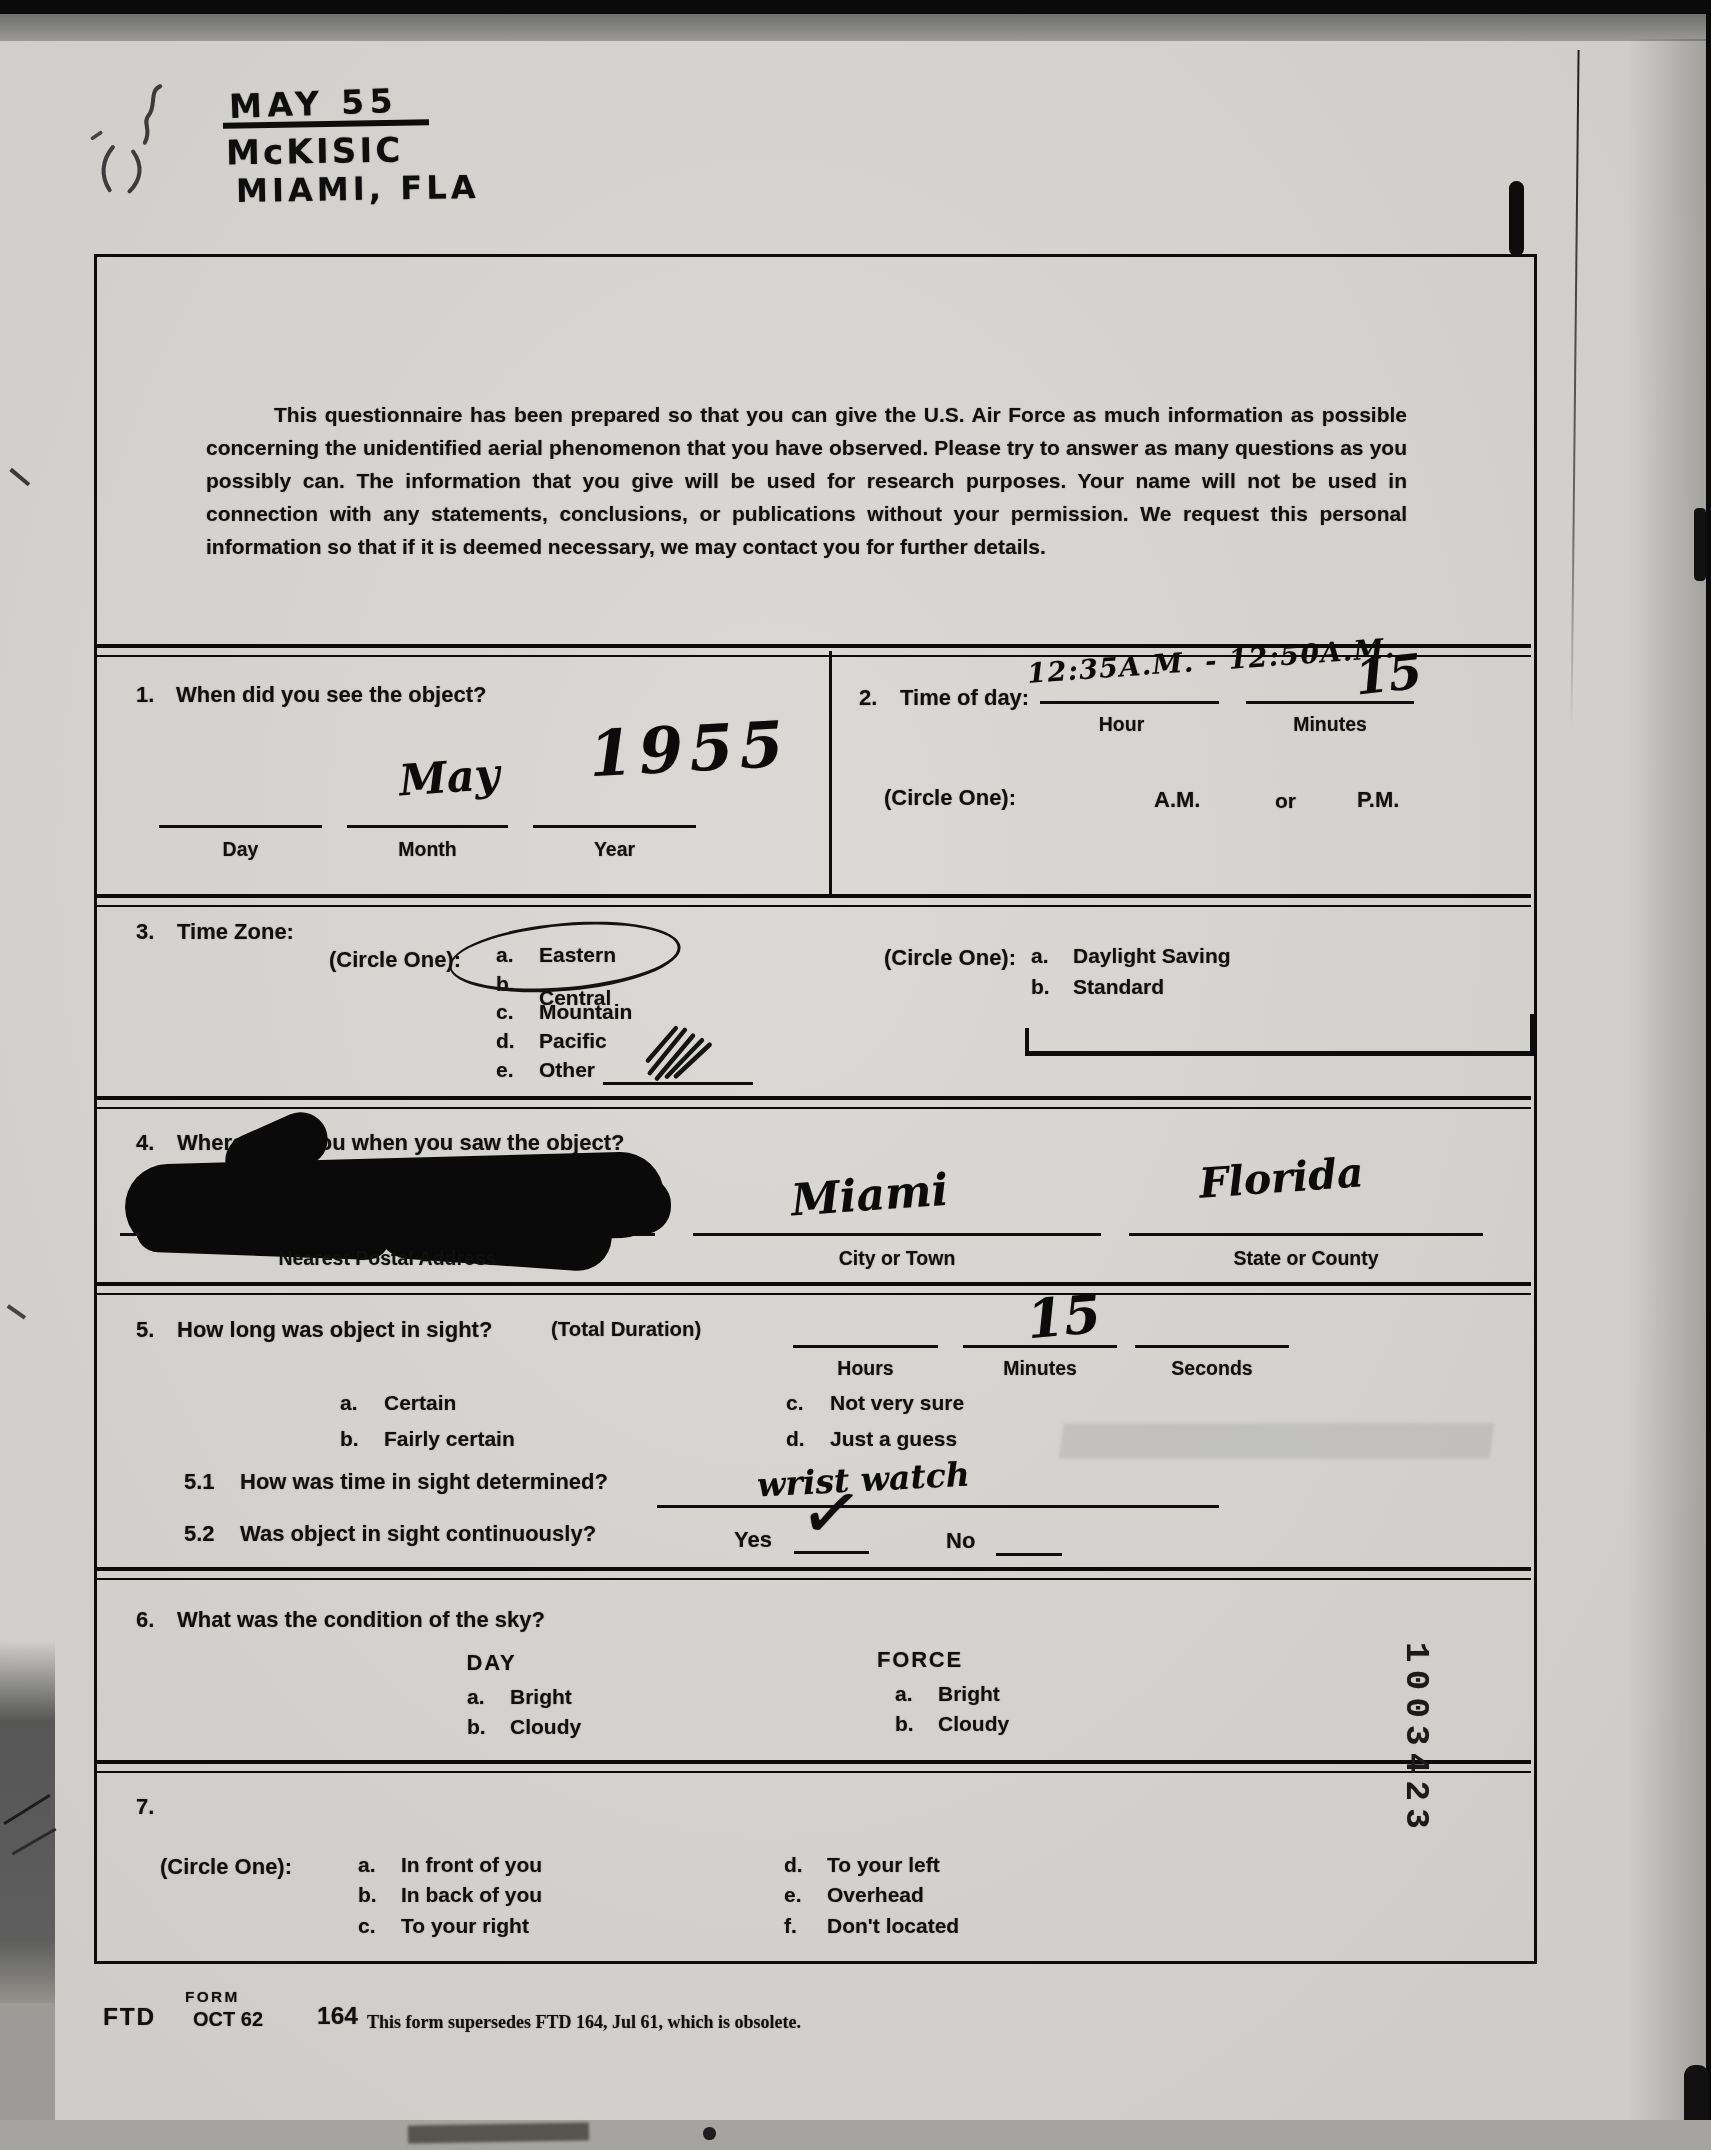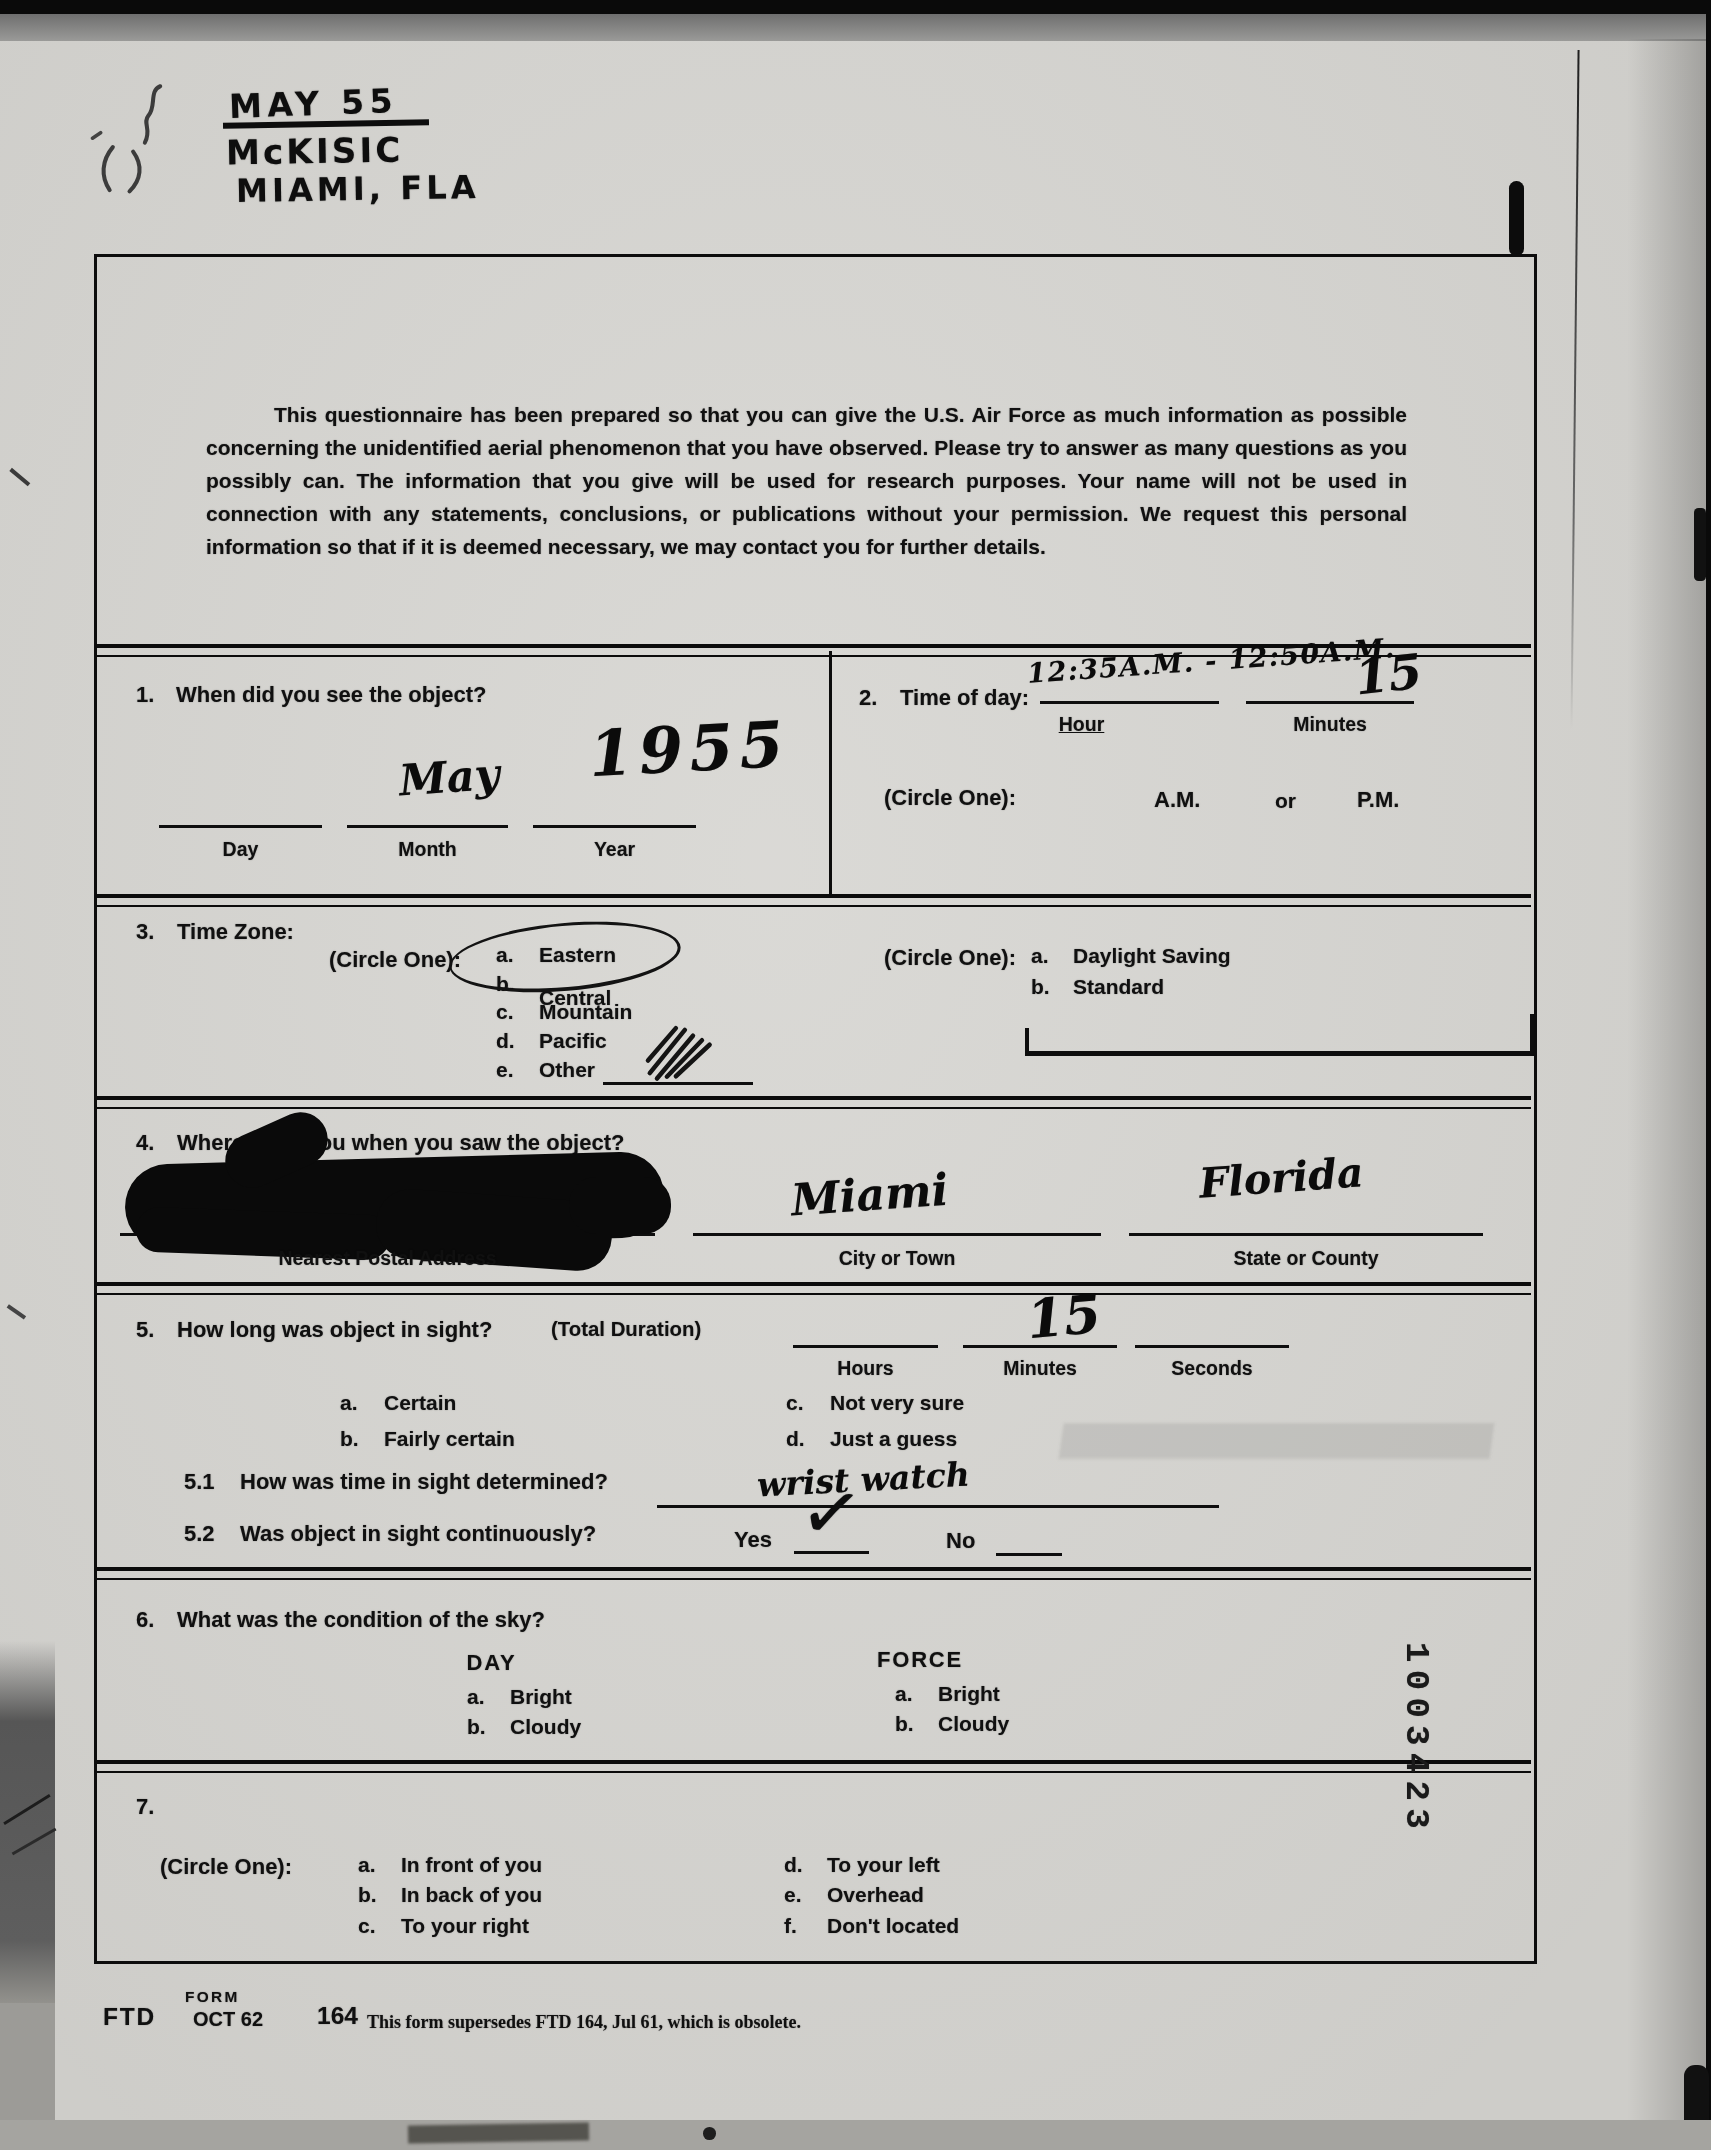--- a/index.html
+++ b/index.html
@@ -77,21 +77,21 @@
   <div class="abs printed small-label" style="left:159px;top:838px;width:163px;">Day</div>
   <div class="abs printed small-label" style="left:347px;top:838px;width:161px;">Month</div>
   <div class="abs printed small-label" style="left:533px;top:838px;width:163px;">Year</div>
 
   <span class="abs printed" style="left:859px;top:685px;font-size:22px;">2.</span>
   <span class="abs printed" style="left:900px;top:685px;font-size:22px;">Time of day:</span>
   <span class="abs hand" style="left:1027px;top:645px;font-size:27px;letter-spacing:1.4px;transform:rotate(-4deg);">12:35A.M. - 12:50A.M.</span>
   <span class="abs hand" style="left:1355px;top:646px;font-size:48px;transform:rotate(-6deg);">15</span>
   <div class="abs uline" style="left:1040px;top:675px;width:179px;height:26px;"></div>
   <div class="abs uline" style="left:1246px;top:675px;width:168px;height:26px;"></div>
-  <div class="abs printed small-label" style="left:992px;top:713px;width:179px;text-decoration:underline;">Hour</div>
+  <div class="abs printed small-label" style="left:1032px;top:713px;width:179px;">Hour</div>
   <div class="abs printed small-label" style="left:1246px;top:713px;width:168px;">Minutes</div>
   <span class="abs printed" style="left:884px;top:785px;font-size:22px;">(Circle One):</span>
   <span class="abs printed" style="left:1154px;top:787px;font-size:22px;">A.M.</span>
   <span class="abs printed" style="left:1275px;top:789px;font-size:21px;">or</span>
   <span class="abs printed" style="left:1357px;top:787px;font-size:22px;">P.M.</span>
 
   <span class="abs printed" style="left:136px;top:919px;font-size:22px;">3.</span>
   <span class="abs printed" style="left:177px;top:919px;font-size:22px;">Time Zone:</span>
   <span class="abs printed" style="left:329px;top:947px;font-size:22px;">(Circle One):</span>
   <span class="abs printed" style="left:496px;top:943px;font-size:21px;">a.</span>

